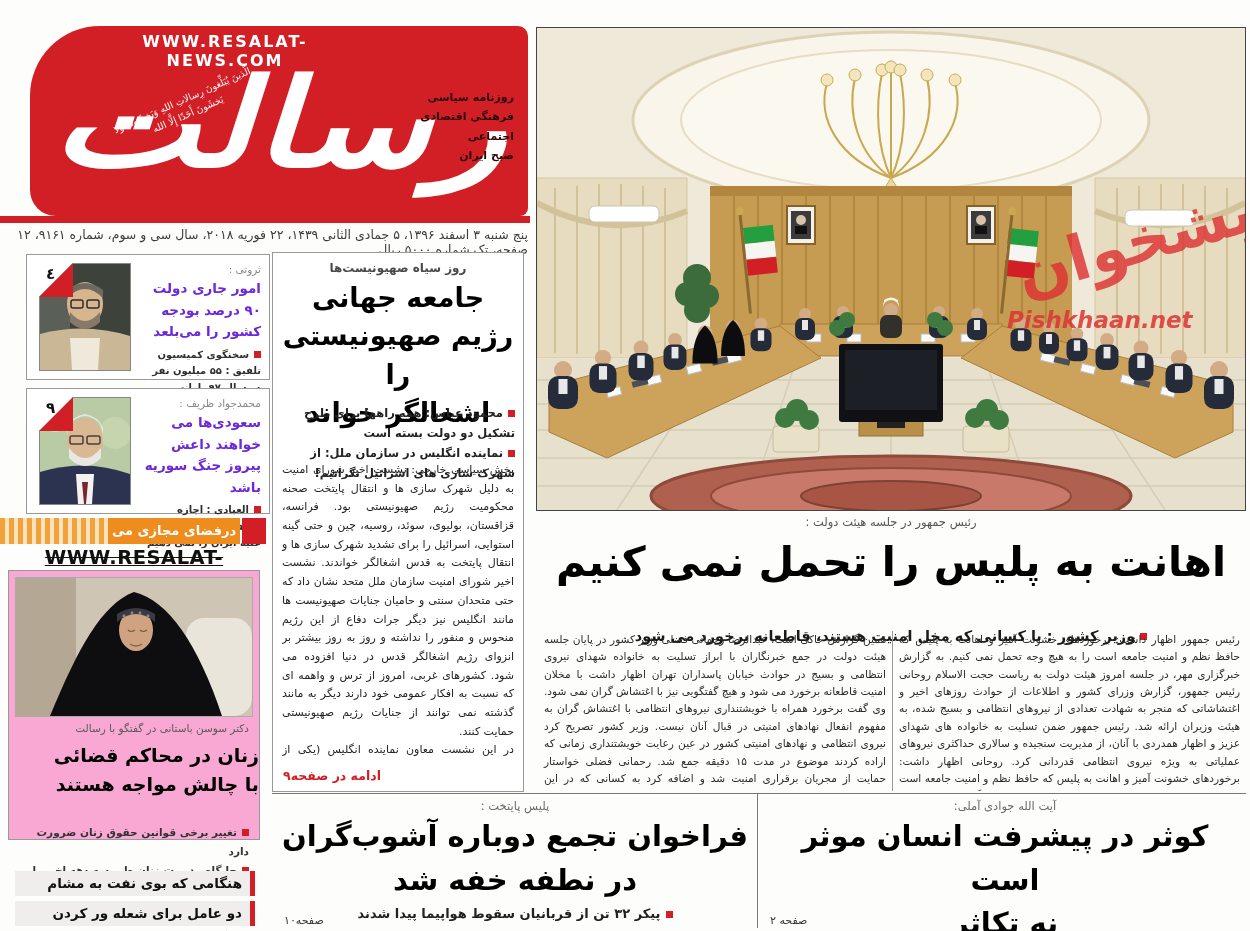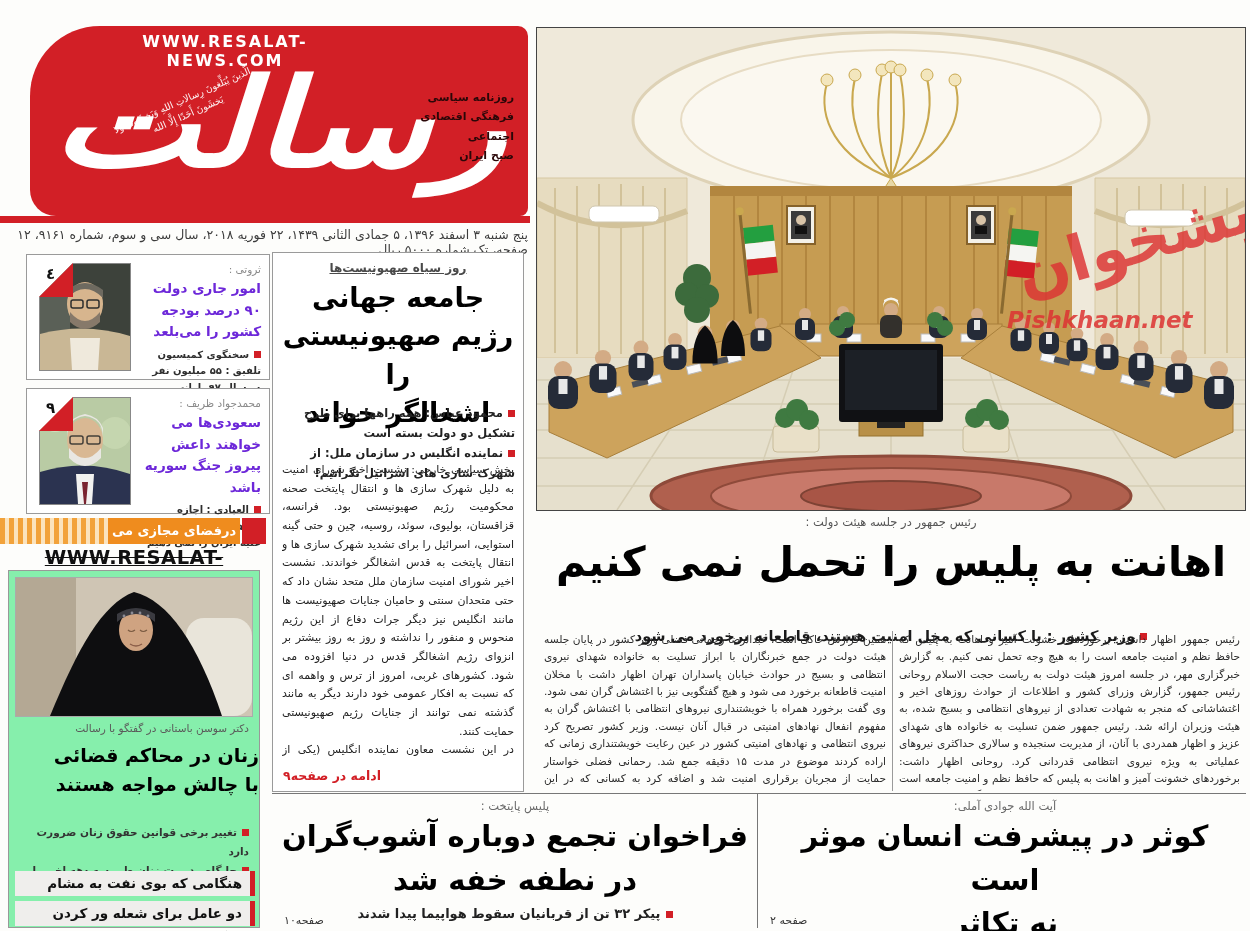--- a/index.html
+++ b/index.html
@@ -29,31 +29,31 @@
   .ssub{font-size:10px;font-weight:bold;color:#2e2e2e;line-height:1.65;margin-top:4px;}
 
   
   .banner{left:0;top:518px;width:268px;height:26px;}
   .banner .stripes{position:absolute;left:0;top:0;width:108px;height:26px;background:repeating-linear-gradient(90deg,#f2a23a 0 5px,#fbe3bd 5px 9px);}
   .banner .btxt{position:absolute;left:108px;top:0;width:132px;height:26px;background:#ef8c1e;color:#fff;font-weight:bold;font-size:13px;text-align:center;line-height:26px;}
   .banner .bred{position:absolute;left:242px;top:0;width:24px;height:26px;background:#d21f26;}
   .social-url{left:2px;top:546px;width:264px;text-align:center;font-weight:bold;font-size:19.5px;color:#101010;letter-spacing:.5px;text-decoration:underline line-through;}
 
   
-  .women-box{left:8px;top:570px;width:252px;height:358px;border:1px solid #999;background:#86efac;}
+  .women-box{left:8px;top:570px;width:252px;height:270px;border:1px solid #999;background:#f9a8d4;}
   .wphoto{left:6px;top:6px;width:238px;height:140px;border:1px solid #aaa;}
   .wcaption{left:6px;right:10px;top:151px;text-align:right;font-size:10.5px;color:#5a5a5a;}
   .whead{left:0;top:170px;width:100%;text-align:right;font-size:19px;font-weight:bold;color:#000;line-height:1.5;}
   .wbullets{left:6px;right:10px;top:252px;text-align:right;font-size:10.5px;font-weight:bold;color:#333;line-height:1.8;}
   .bars{left:6px;top:300px;width:240px;}
   .bar{position:relative;margin:0 0 5px 0;height:25px;background:#efeeec;border-right:5px solid #d21f26;text-align:right;font-size:13.5px;font-weight:bold;color:#111;line-height:25px;padding:0 8px 0 4px;}
 
   
   .mid-col{left:272px;top:252px;width:252px;height:540px;border:1px solid #9a9a9a;background:#fff;}
-  .mc-kicker{left:0;top:8px;width:100%;text-align:center;font-size:12px;font-weight:bold;color:#4a4a4a;text-decoration:underline;}
+  .mc-kicker{left:0;top:8px;width:100%;text-align:center;font-size:12px;font-weight:bold;color:#4a4a4a;}
   .mc-head{left:0;top:26px;width:100%;text-align:center;font-size:27px;font-weight:bold;color:#000;line-height:1.42;}
   .mc-bullets{left:8px;right:8px;top:150px;text-align:right;font-size:11.5px;font-weight:bold;color:#222;line-height:1.75;}
   .mc-body{left:9px;right:9px;top:208px;height:296px;overflow:hidden;font-size:11px;color:#222;line-height:1.7;text-align:justify;}
   .mc-more{left:10px;bottom:8px;font-size:12.5px;font-weight:bold;color:#d21f26;}
 
   
   .photo-main{left:536px;top:27px;width:710px;height:484px;border:1px solid #444;background:#efe9da;}
   .p-caption{left:536px;top:515px;width:710px;text-align:center;font-size:11.5px;color:#555;}
   .main-head{left:536px;top:530px;width:710px;text-align:center;font-size:41px;font-weight:bold;color:#000;line-height:1.6;}
   .main-bullet{left:536px;top:628px;width:710px;text-align:center;font-size:14.5px;font-weight:bold;color:#1a1a1a;}

